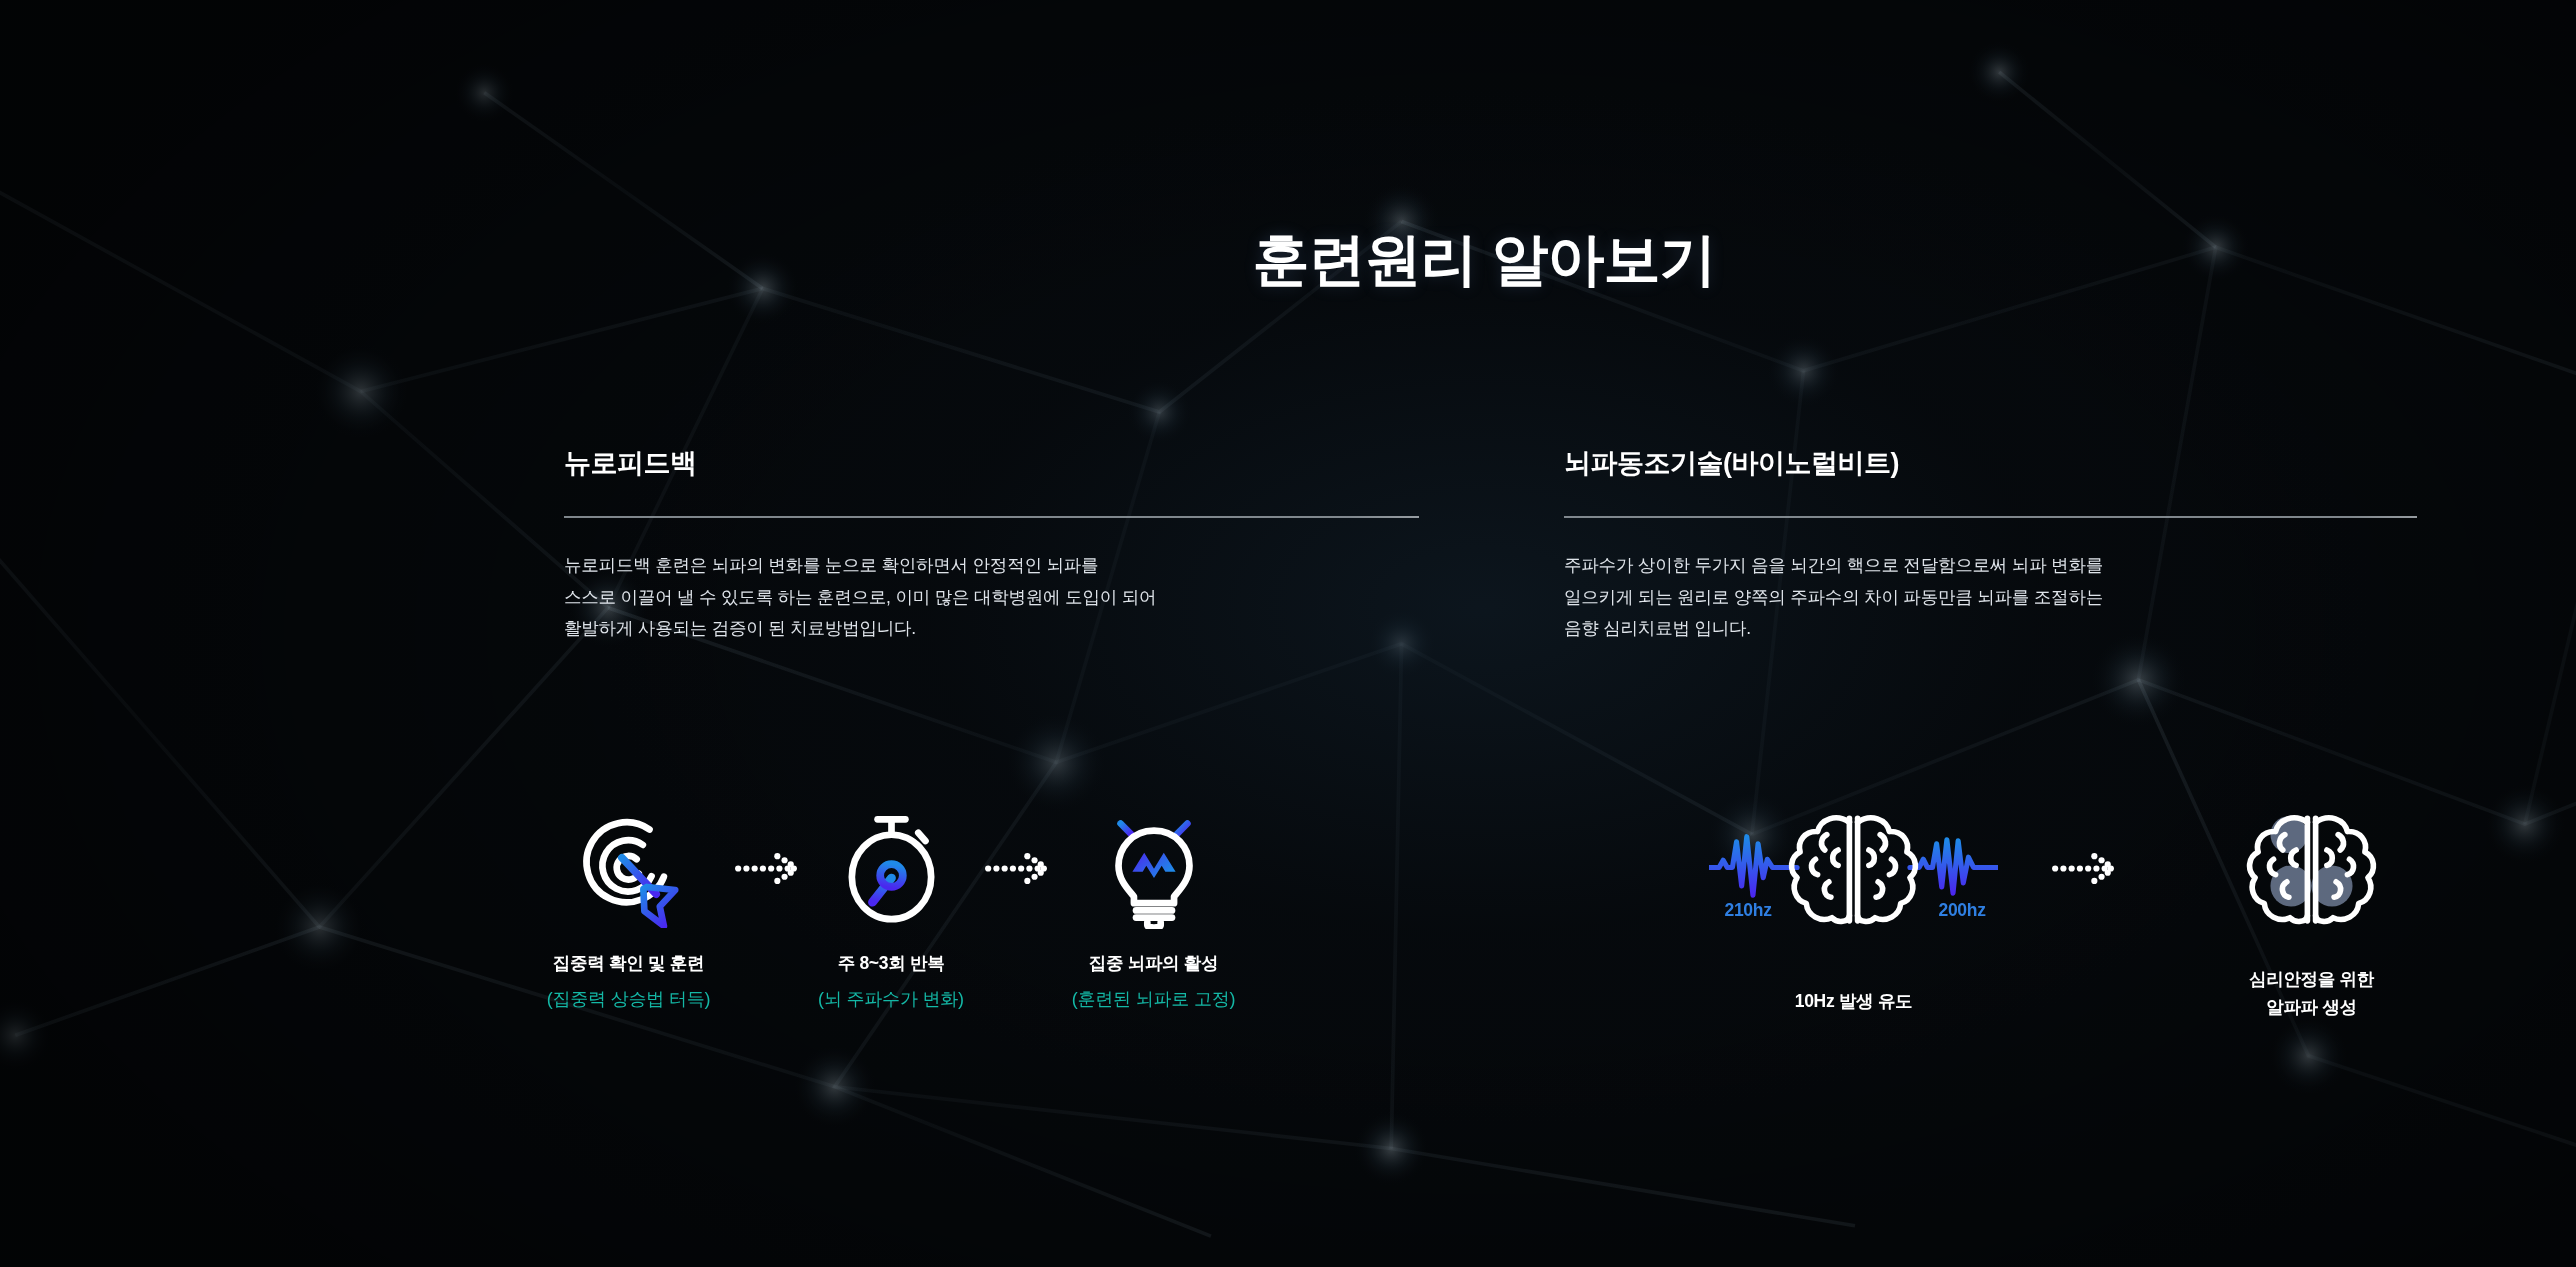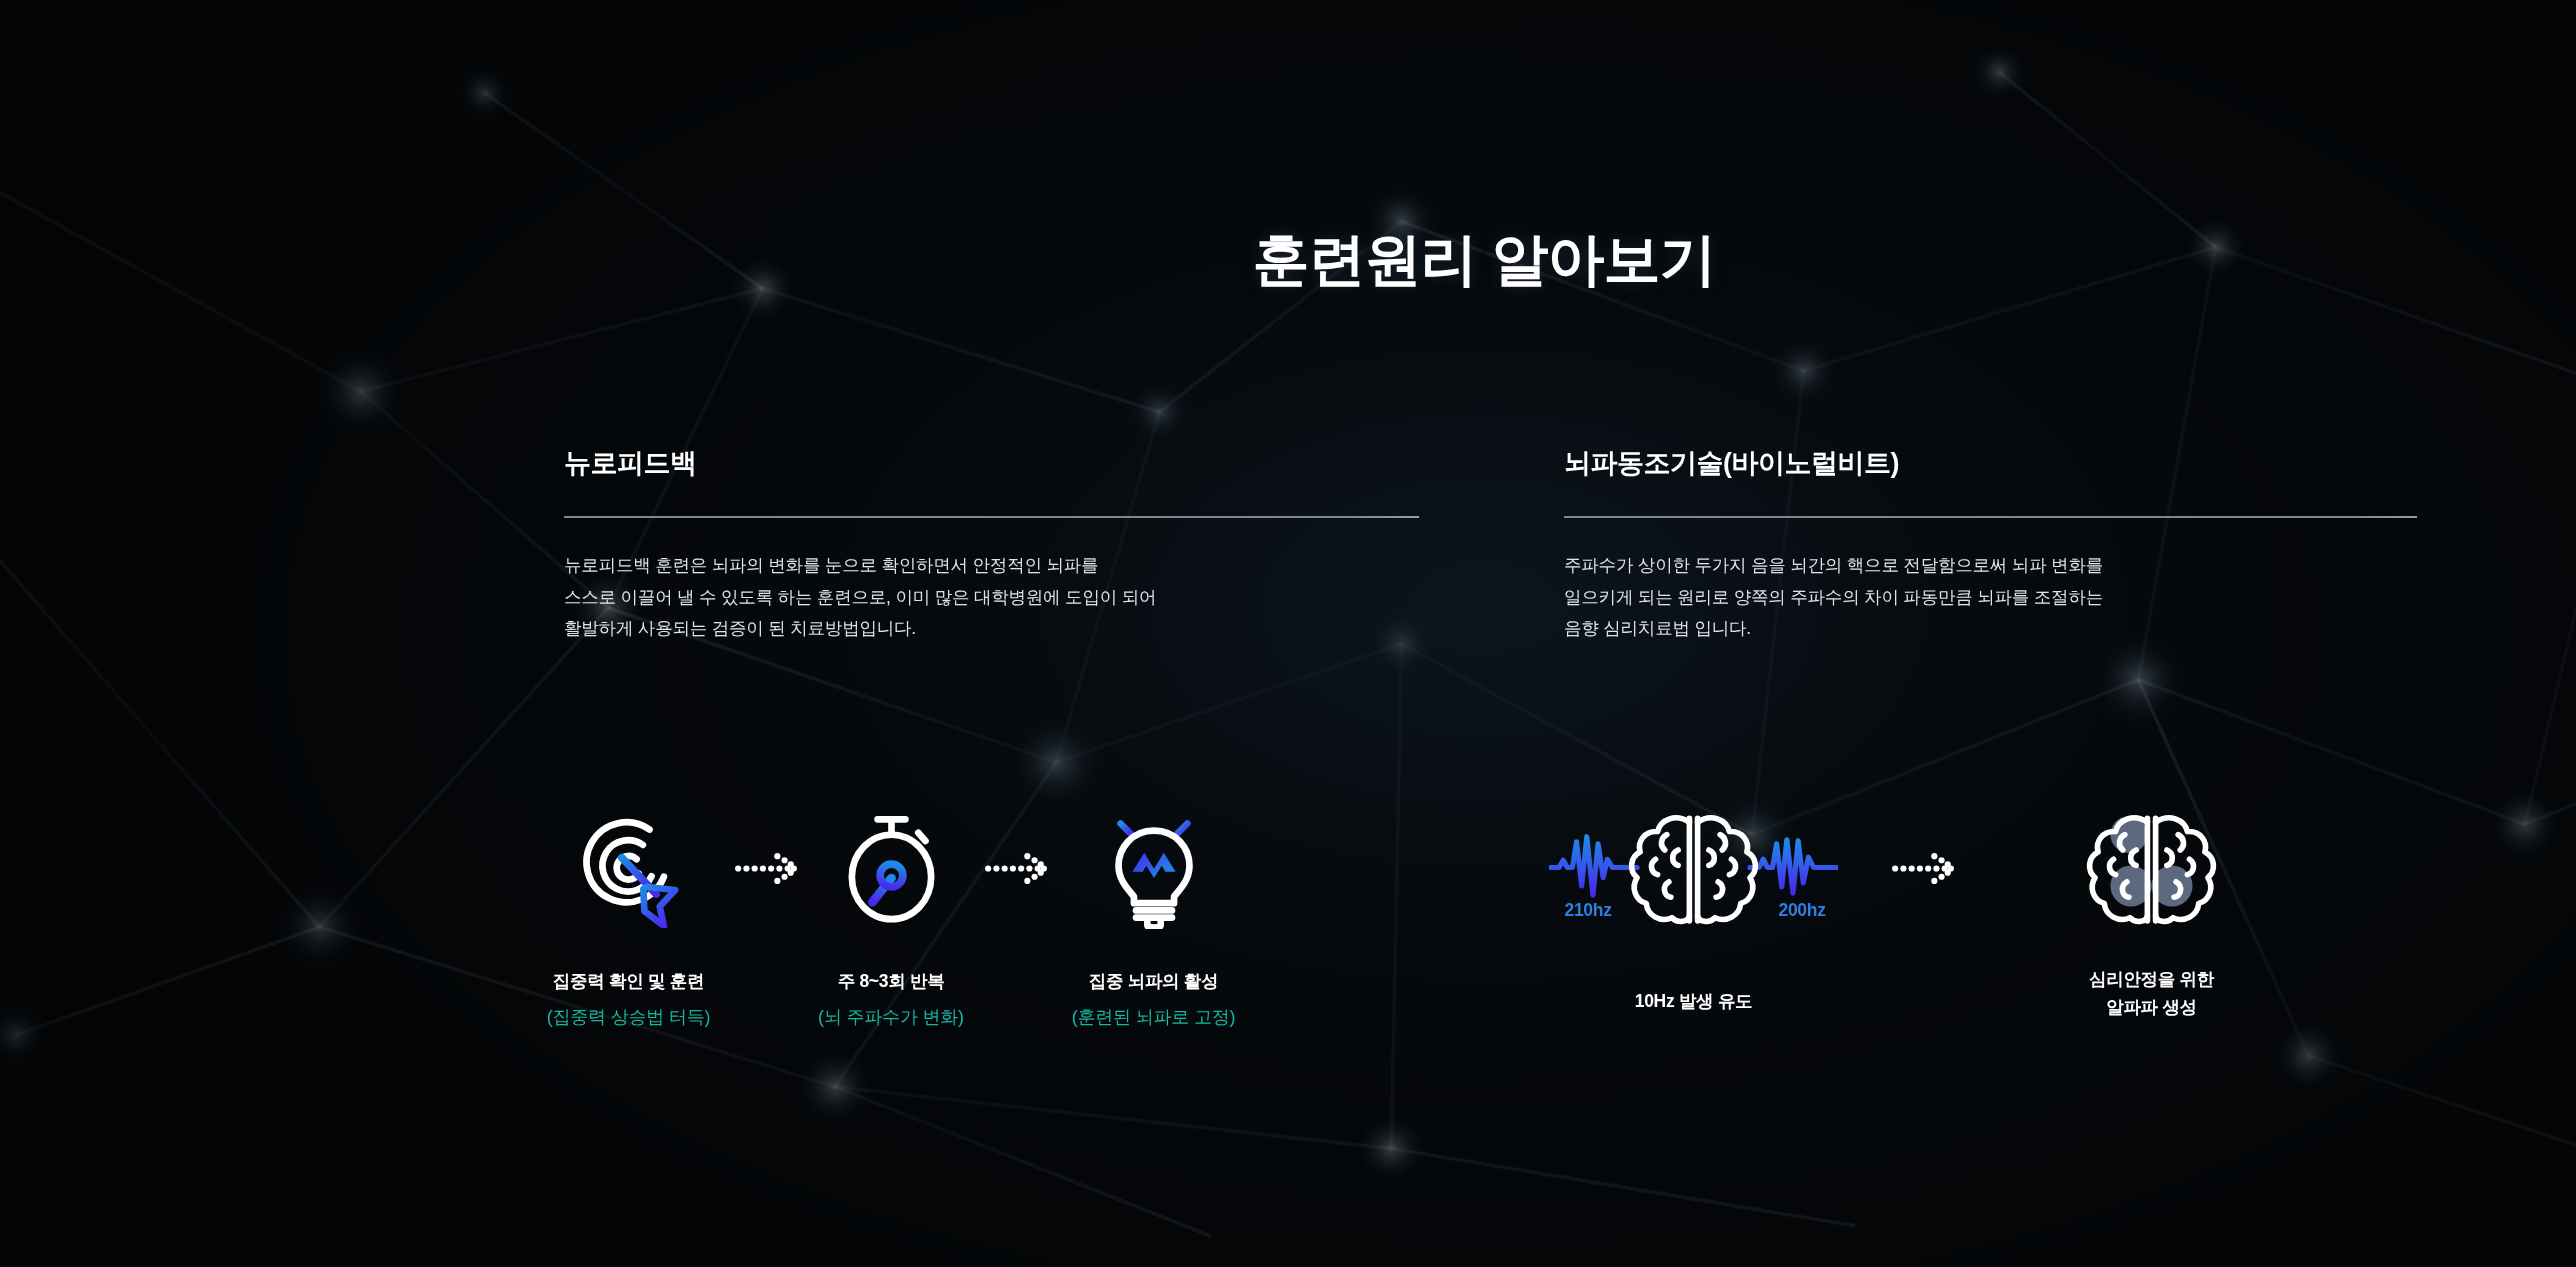--- a/index.html
+++ b/index.html
@@ -50,26 +50,26 @@
   .col-body {
     margin-top:32px;
     font-size:17.5px; line-height:1.80; color:#dfe4ea;
     letter-spacing:-0.2px;
     white-space:pre-line;
   }
 
   
   .steps { position:absolute; display:flex; align-items:flex-start; }
   .steps-left  { left:536px; top:804px; }
-  .steps-right { left:1534px; top:804px; }
+  .steps-right { left:1694px; top:804px; }
 
   .step { display:flex; flex-direction:column; align-items:center; }
   .step-icon { height:129px; display:flex; align-items:center; justify-content:center; }
   .step-label {
-    margin-top:36px; text-align:center;
+    margin-top:18px; text-align:center;
     font-size:17.5px; font-weight:bold; color:#ffffff; letter-spacing:-0.3px;
     line-height:1.45;
   }
   .step-sub {
     margin-top:10.3px; text-align:center;
     font-size:18px; color:#14b8a6; letter-spacing:-0.2px;
   }
   .step-label.two-line { line-height:1.62; }
 
   .connector { height:129px; display:flex; align-items:center; justify-content:center; }

